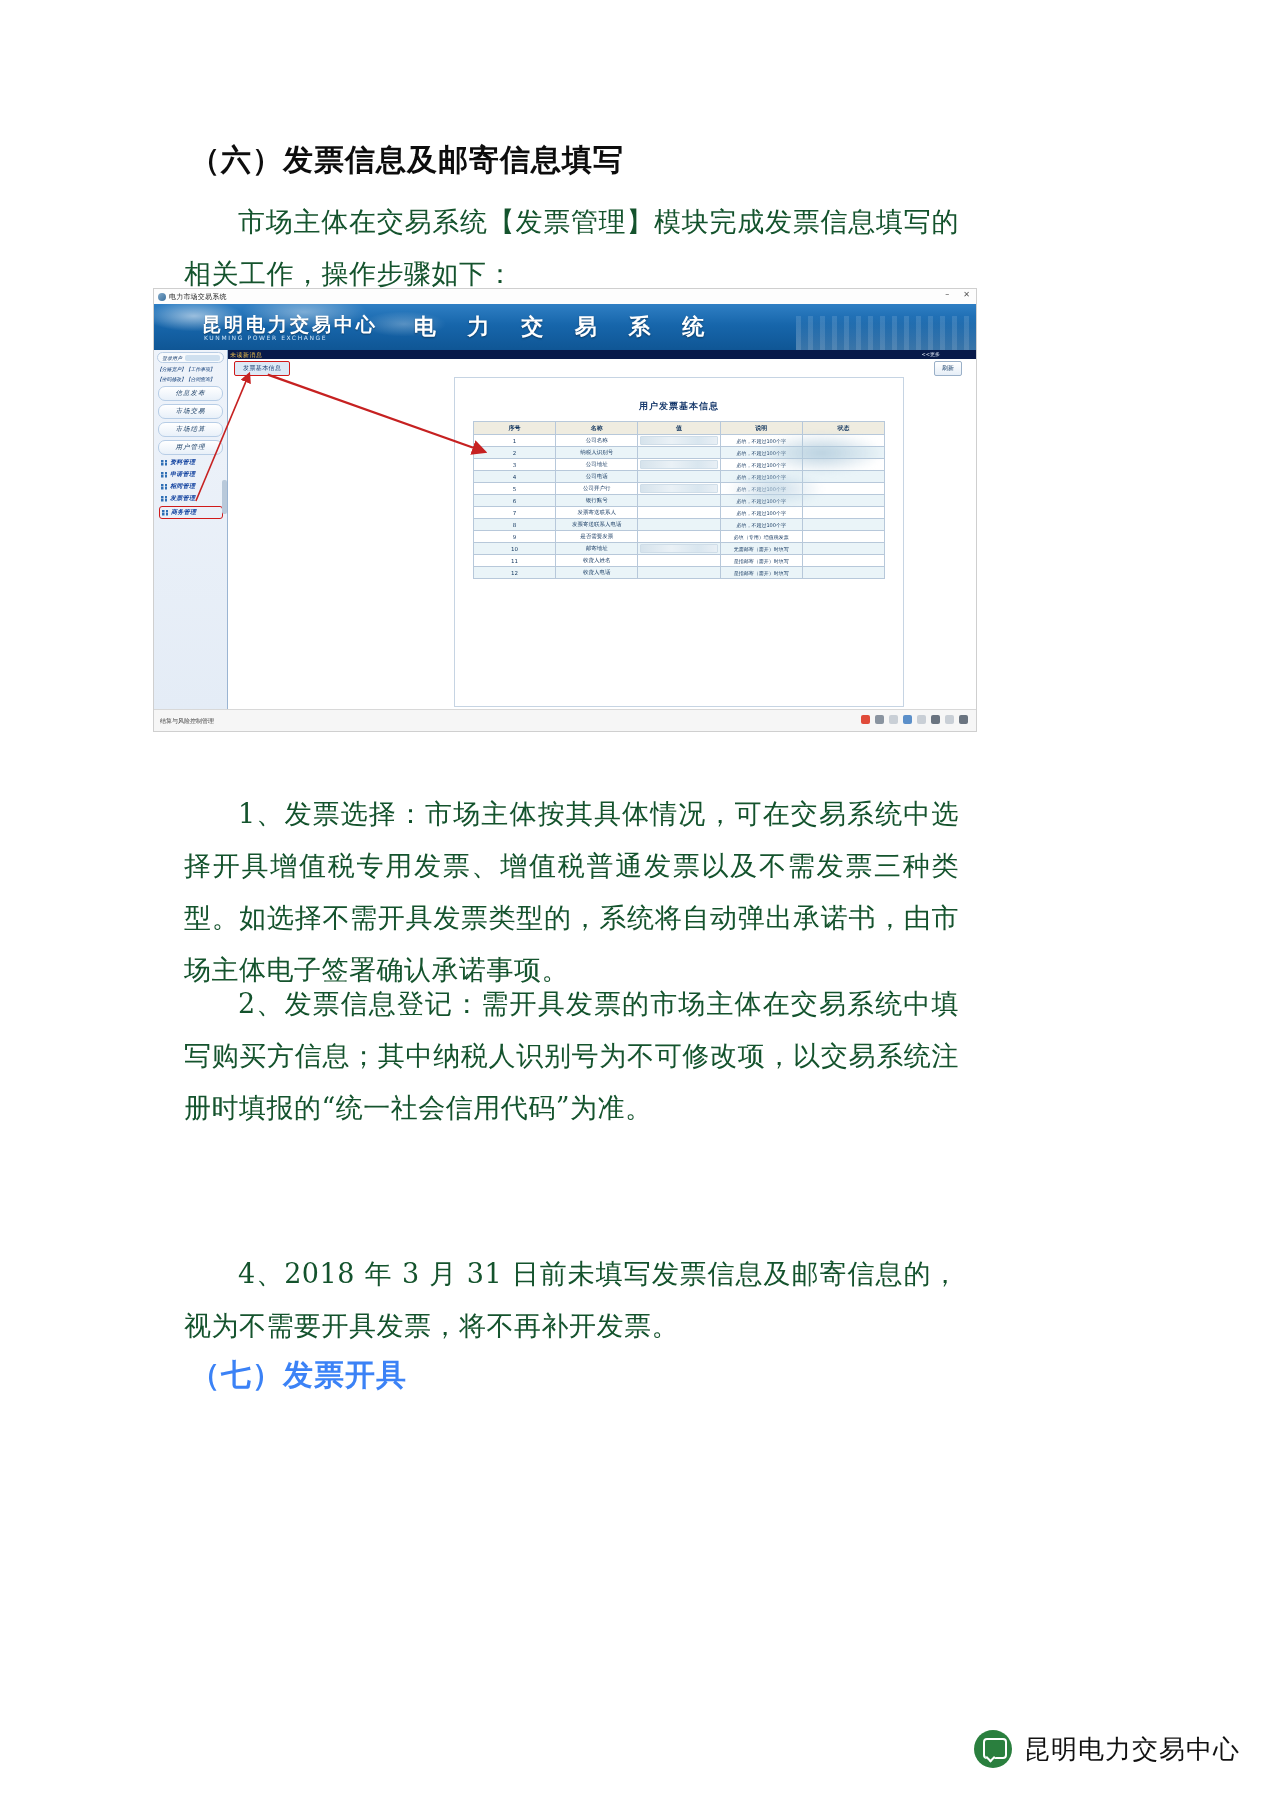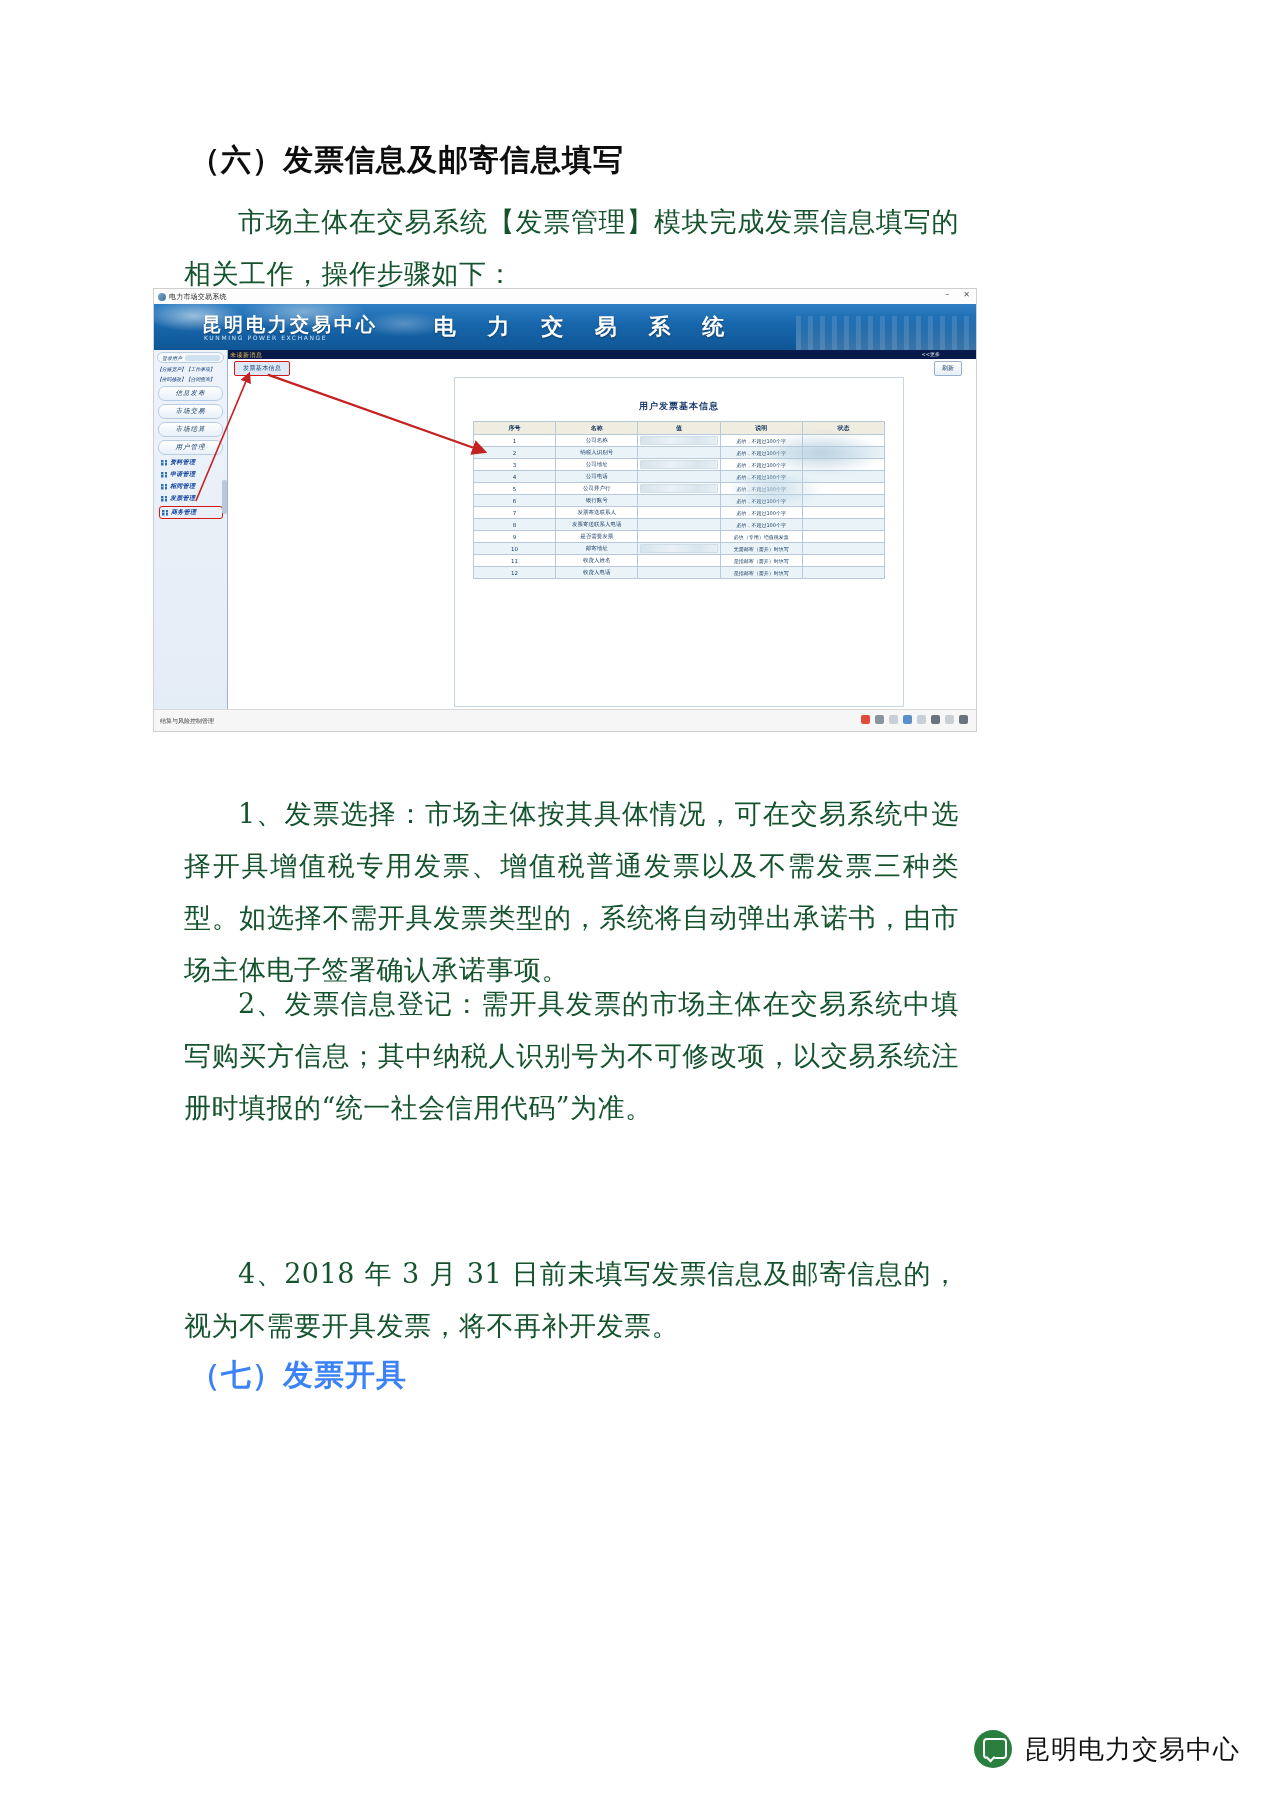--- a/index.html
+++ b/index.html
@@ -169,21 +169,20 @@
     left: 50%;
     transform: translateX(-50%);
     top: 8px;
     font-size: 22px;
     font-weight: bold;
     color: #ffffff;
     letter-spacing: 12px;
     text-shadow: 0 1px 2px rgba(0,0,0,.4);
     z-index: 2;
     font-family: "DejaVu Serif", "Liberation Serif", serif;
-    margin-left: 20px;
   }
 
   
   .navy-strip {
     position: absolute;
     left: 0; top: 61px;
     width: 100%;
     height: 9px;
     background: #081a4a;
   }

